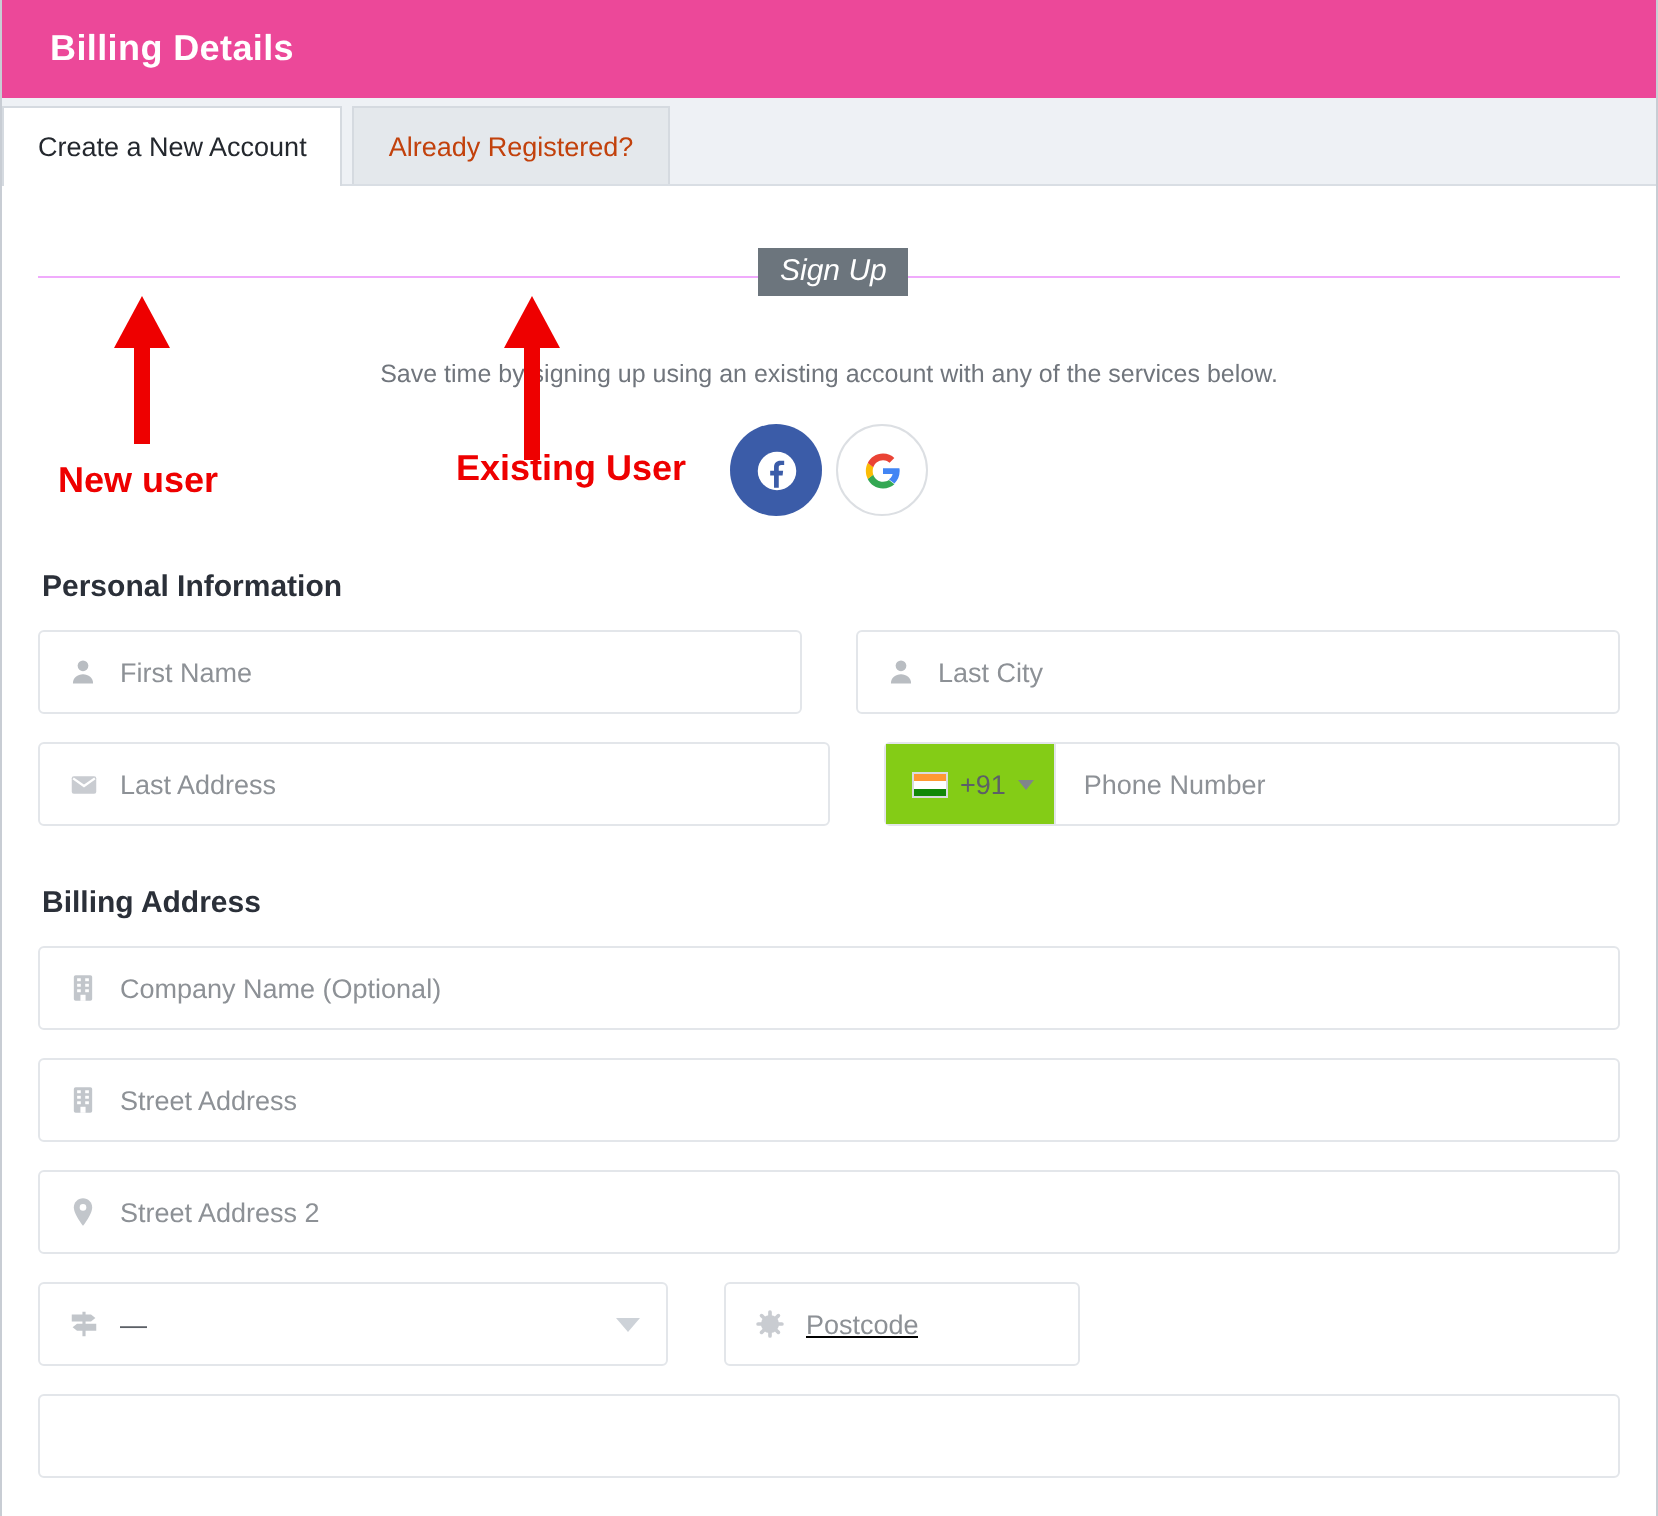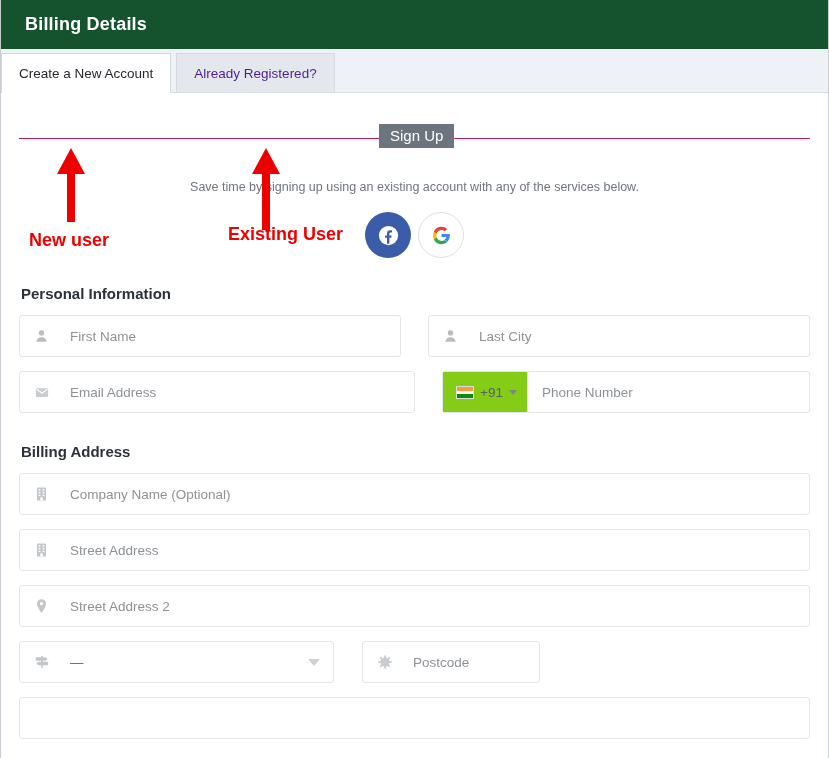--- a/index.html
+++ b/index.html
@@ -15,21 +15,21 @@
     width: 829px; height: 758px;
     background: #ffffff;
     border-left: 1px solid #c8cdd4;
     border-right: 1px solid #c8cdd4;
     overflow: hidden;
   }
 
   
   .header {
     height: 49px;
-    background: #14532d;
+    background: #ec4899;
     display: flex;
     align-items: center;
     padding-left: 24px;
   }
   .header-title {
     color: #ffffff;
     font-size: 18px;
     font-weight: bold;
     letter-spacing: .2px;
   }
@@ -40,21 +40,21 @@
     background: #eef1f5;
     border-bottom: 1px solid #d9dee4;
     display: flex;
     align-items: flex-end;
   }
   .tab {
     height: 39px;
     display: flex; align-items: center;
     padding: 0 17px;
     font-size: 13.5px;
-    color: #4c1d95;
+    color: #c2410c;
     border: 1px solid #d5dae0;
     border-bottom: none;
     margin-right: 5px;
     background: #e4e8ec;
     position: relative;
   }
   .tab.active {
     background: #ffffff;
     border-color: #d5dae0;
     color: #24282e;
@@ -81,21 +81,22 @@
     white-space: nowrap;
     margin-left: 24px;
   }
   .arrow-wrap { position: absolute; z-index: 30; }
 
   
   .signup-divider {
     position: relative;
     margin: 45px 0 0 0;
     height: 1px;
-    background: #be185d;
+    background: #f0abfc;
+    font-style: italic;
   }
   .signup-badge {
     position: absolute;
     left: 360px; top: -14px;
     background: #6c757d;
     color: #ffffff;
     font-size: 15px;
     padding: 4px 11px 5px 11px;
     line-height: 1;
     white-space: nowrap;
@@ -134,21 +135,21 @@
   
   .row { display: flex; gap: 27px; margin-bottom: 14px; }
   .field {
     height: 42px;
     border: 1px solid #e3e6ea;
     border-radius: 3px;
     background: #ffffff;
     display: flex;
     align-items: center;
     padding: 0 14px;
-    gap: 21px;
+    gap: 11px;
     flex: 1;
     min-width: 0;
   }
   .field .ph {
     font-size: 13.5px;
     color: #8d9196;
     white-space: nowrap;
     overflow: hidden;
   }
   .ico { flex: 0 0 auto; display: flex; align-items: center; justify-content: center; width: 15px; }
@@ -184,21 +185,21 @@
     right: 13px; top: 50%;
     margin-top: -3px;
     width: 0; height: 0;
     border-left: 6px solid transparent;
     border-right: 6px solid transparent;
     border-top: 7px solid #cdd2d8;
   }
 
   .w-city { flex: 0 0 243px; }
   .w-state { flex: 0 0 315px; }
-  .w-post { flex: 0 0 178px; }
+  .w-post { flex: 0 0 178px; text-decoration: underline; }
   .row.tri { gap: 28px; }
 </style>
 </head>
 <body>
 
 <div class="page">
 
   <div class="header">
     <span class="header-title">Billing Details</span>
   </div>
@@ -285,21 +286,21 @@
     </div>
 
     <div class="row">
       <div class="field">
         <span class="ico">
           <svg width="14" height="11" viewBox="0 0 16 12" fill="none" stroke="#b9bdc2" stroke-width="1.5">
             <rect x="1" y="1" width="14" height="10" rx="1.2" fill="#c9ccd1" stroke="none"></rect>
             <path d="M1.8 2.2 8 6.6l6.2-4.4" stroke="#ffffff" stroke-width="1.3"></path>
           </svg>
         </span>
-        <span class="ph">Email Address</span>
+        <span class="ph">Last Address</span>
       </div>
       <div class="field phone">
         <div class="phone-country">
           <span class="flag" style="background:linear-gradient(#ff9933 0 33.3%,#ffffff 33.3% 66.6%,#138808 66.6% 100%);position:relative;">
           </span>
           <span class="dial">+91</span>
           <span class="caret-sm"></span>
         </div>
         <span class="phone-input ph">Phone Number</span>
       </div>

